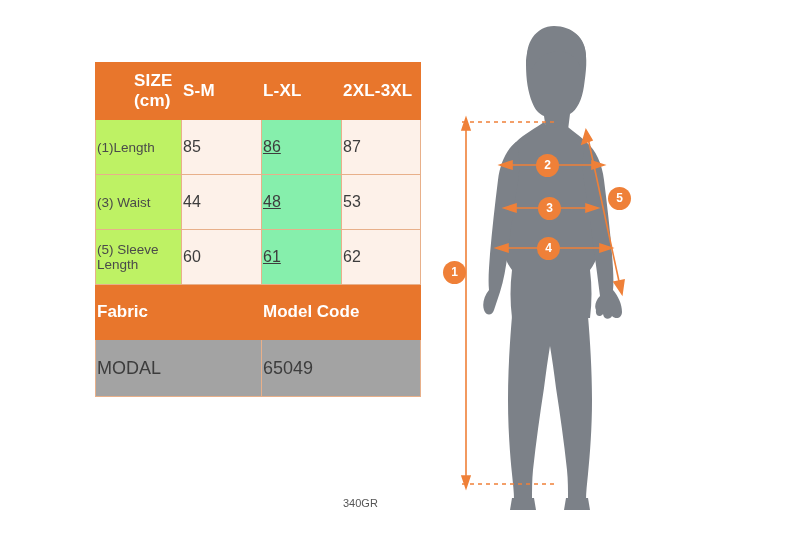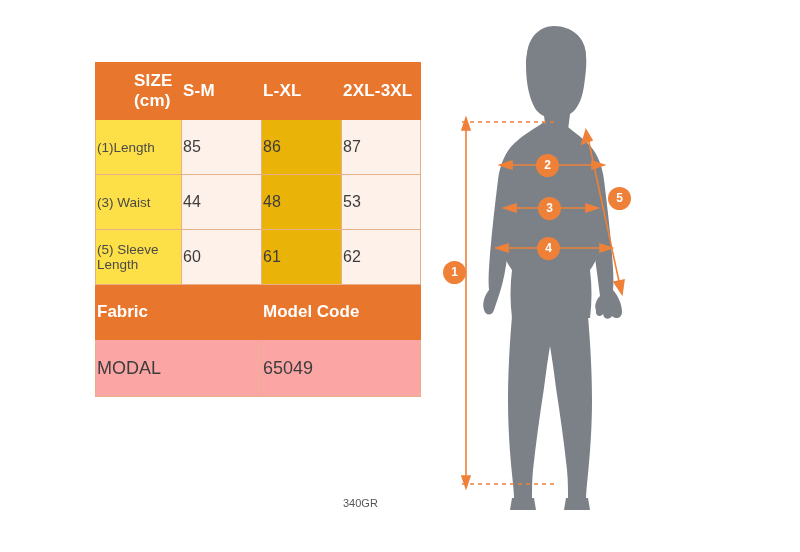--- a/index.html
+++ b/index.html
@@ -45,45 +45,46 @@
     border: 1px solid #e8762c !important;
     letter-spacing: 0.2px;
   }
   .hdr-first {
     text-align: left !important;
     padding-left: 38px;
     font-size: 17px;
     line-height: 20px;
   }
   .lbl-cell {
-    background: #fde047;
+    background: #bef264;
     color: #4a4a4a;
     font-size: 13.5px;
     height: 52px;
     width: 86px;
   }
   .val-cell {
     background: #fdf1e9;
     color: #3d3d3d;
     font-size: 16px;
     height: 52px;
   }
   .val-cell.alt {
-    background: #eab308;
+    background: #86efac;
+    text-decoration: underline;
   }
   .fabric-hdr {
     background: #e8762c;
     color: #ffffff;
     font-weight: bold;
     font-size: 17px;
     height: 52px;
     border: 1px solid #e8762c !important;
   }
   .fabric-val {
-    background: #fca5a5;
+    background: #a3a3a3;
     color: #3d3d3d;
     font-size: 18px;
     height: 54px;
   }
   .weight-note {
     position: absolute;
     left: 343px;
     top: 497px;
     font-size: 11px;
     color: #555555;

